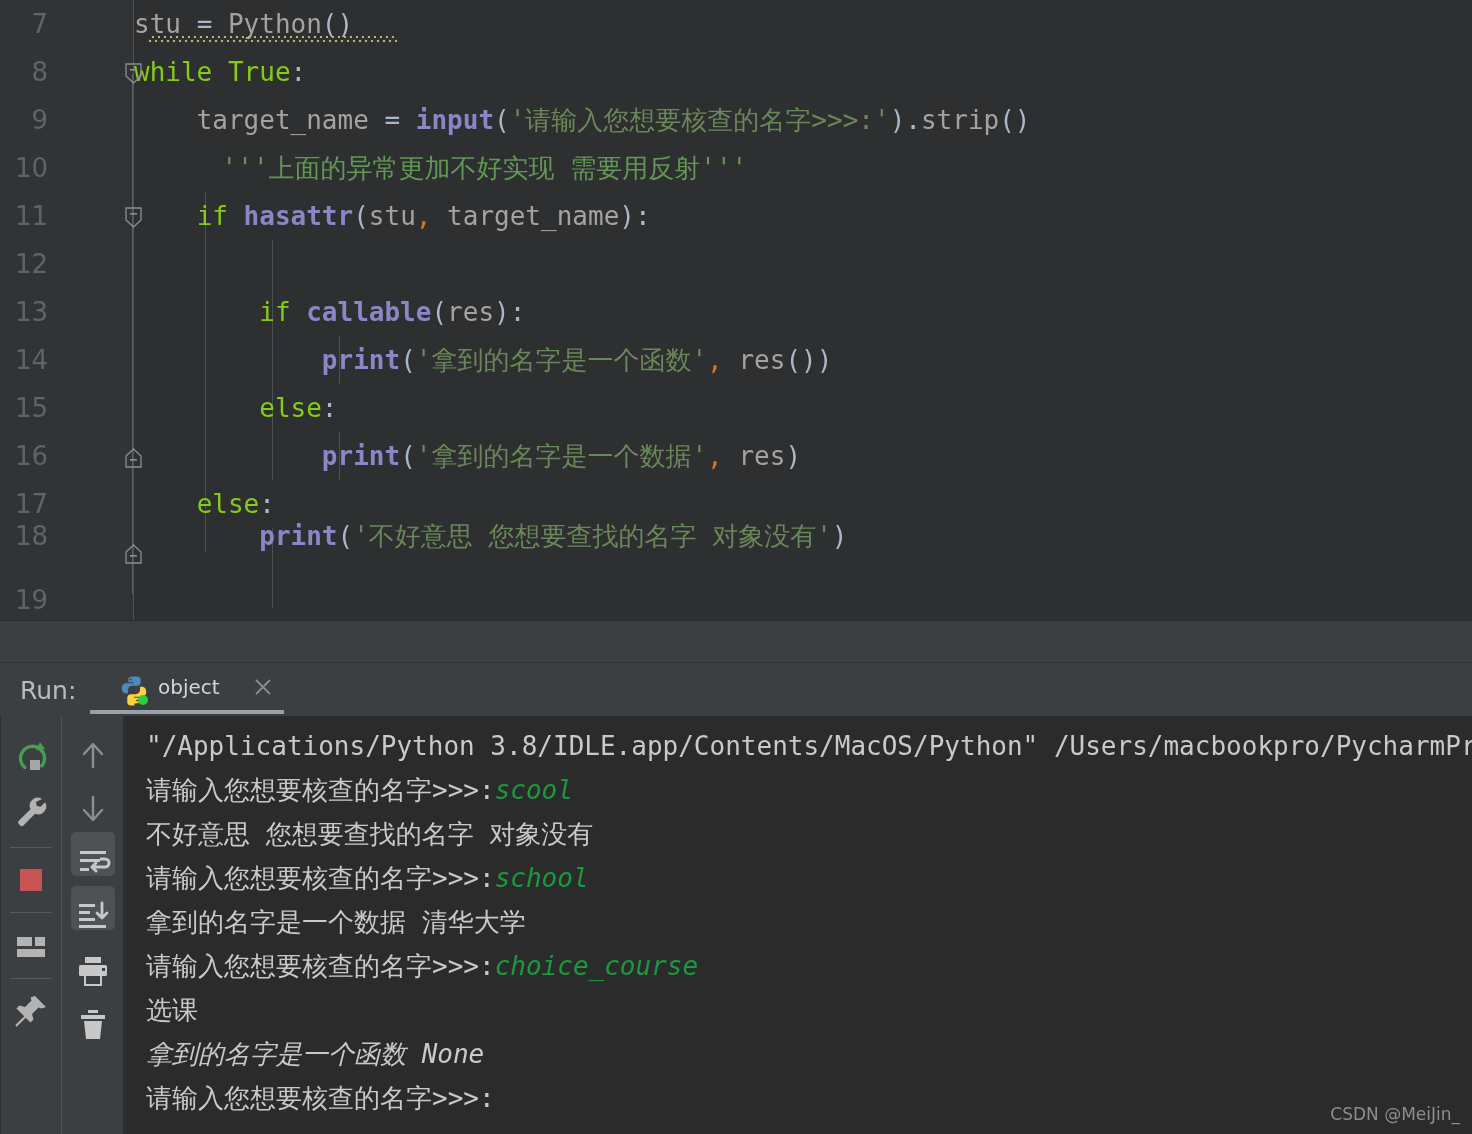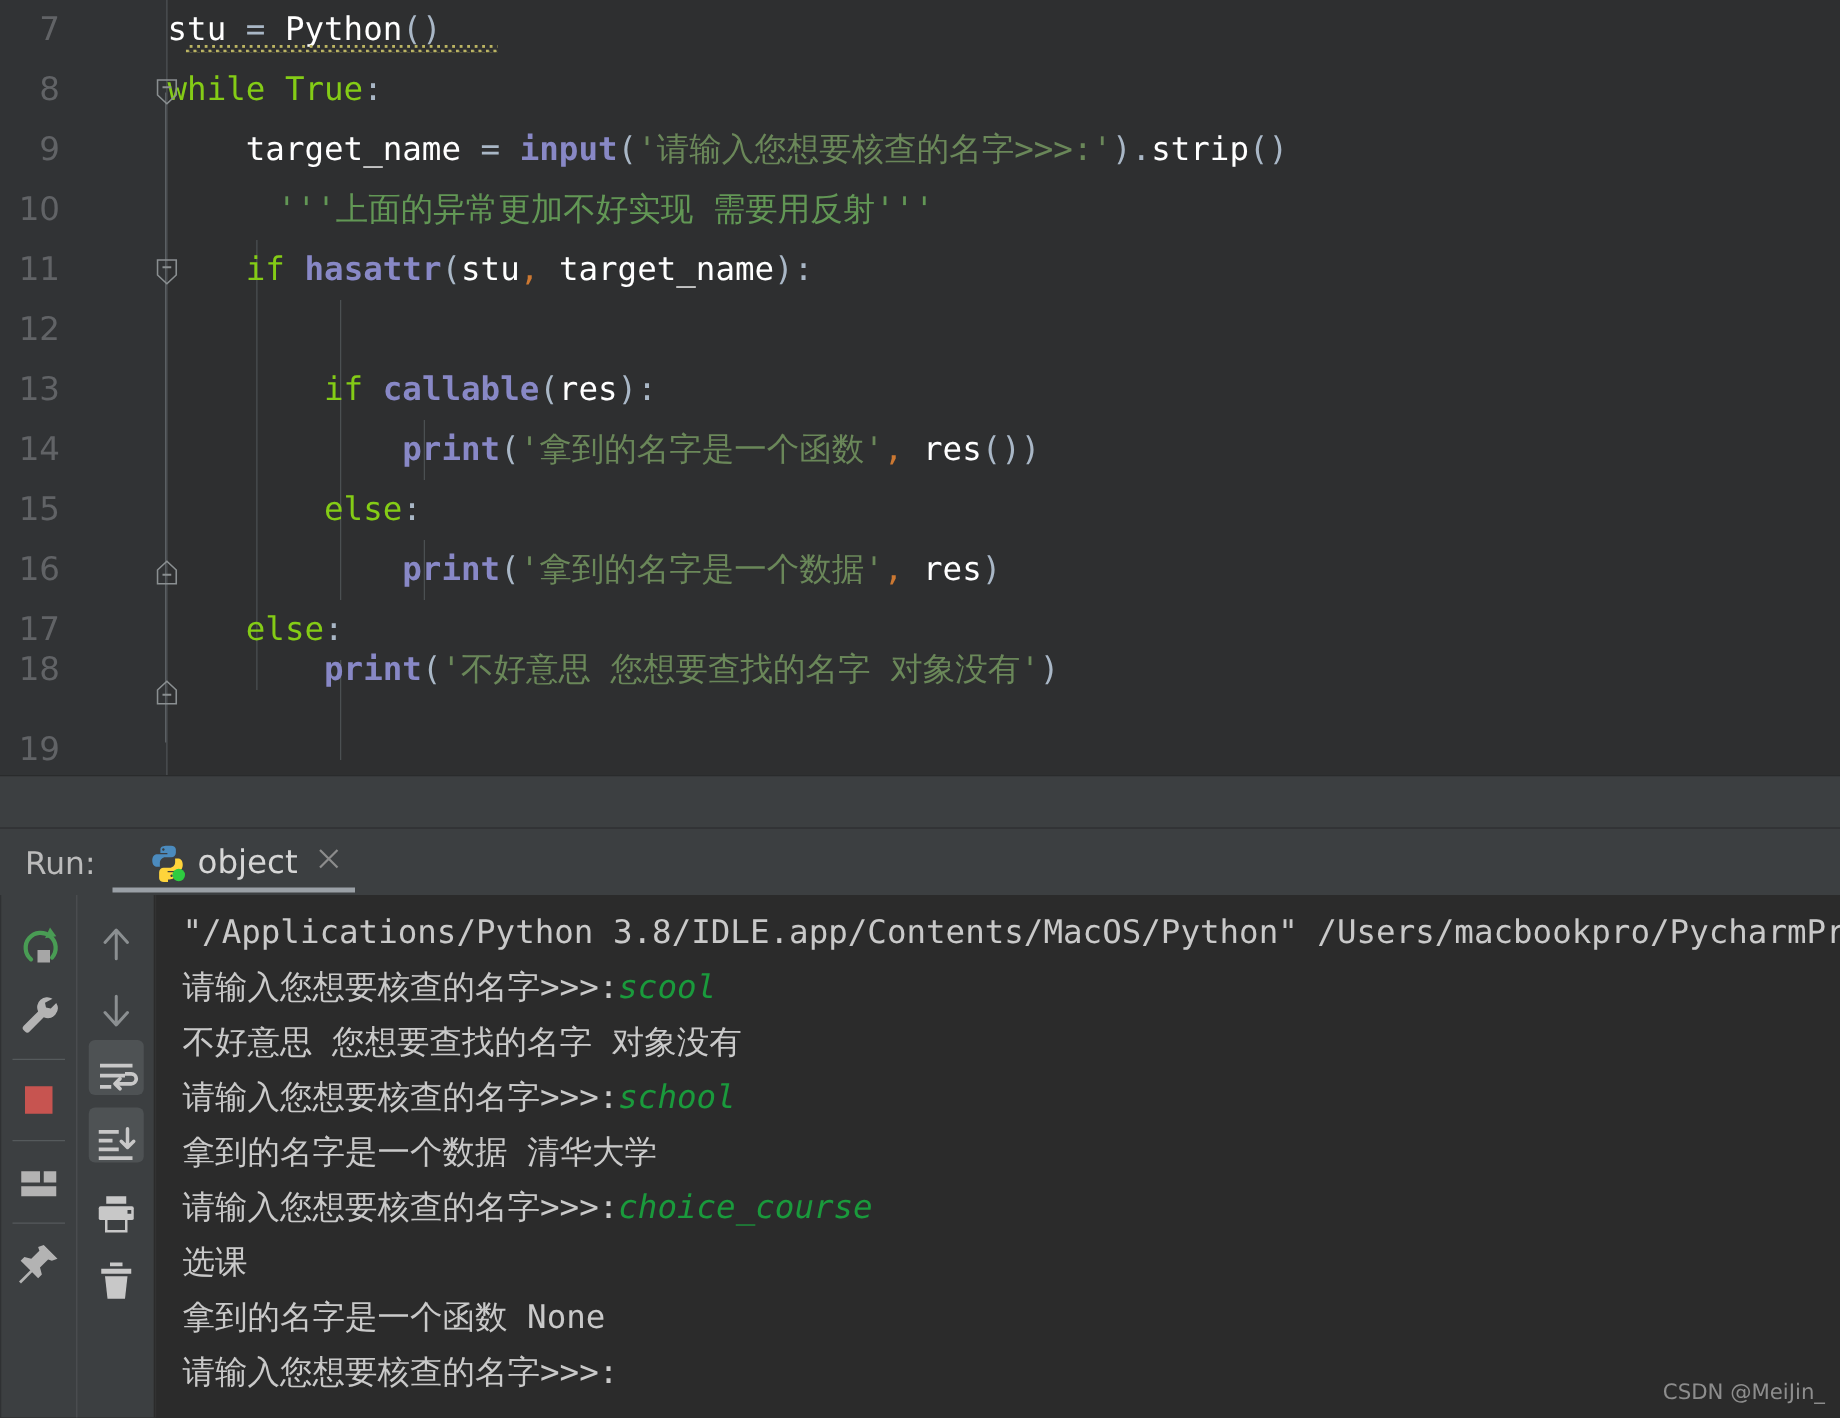--- a/index.html
+++ b/index.html
@@ -22,21 +22,21 @@
         color:#616366;font-size:26px;font-family:"DejaVu Sans","Liberation Sans",sans-serif;}
   .ctext{position:absolute;left:134px;white-space:pre;font-size:26px;color:#a9b7c6;letter-spacing:0px;}
 
   
   .kw{color:#84cc16;}
   .fn{color:#8888c6;font-weight:bold;}
   .str{color:#6a8759;margin-top:40px;}
   .pun{color:#a9b7c6;}
   .com{color:#629755;margin-left:25px;}
   .cm{color:#cc7832;}
-  .def{color:#ffffff;margin-top:18px;}
+  .def{color:#a3a3a3;margin-top:18px;}
 
   
   .iguide{position:absolute;width:1px;background:#4b5052;}
 
   
   .fold{position:absolute;left:125px;width:17px;height:17px;}
   .fold svg{display:block;}
   .squig2{position:absolute;left:148px;top:36px;width:250px;height:6px;
     background:
       radial-gradient(circle at 2px 5px, #bcb563 1.3px, transparent 1.6px) 0 0/6px 6px repeat-x,
@@ -47,21 +47,21 @@
   .gap-top{position:absolute;left:0;top:620px;width:1472px;height:1px;background:#292b2c;}
 
   
   .runbar{position:absolute;left:0;top:662px;width:1472px;height:54px;background:#3c3f41;}
   .runbar-top{position:absolute;left:0;top:662px;width:1472px;height:1px;background:#2f3133;}
   .run-label{position:absolute;left:20px;top:676px;font-size:25px;color:#bbbbbb;
              font-family:"DejaVu Sans","Liberation Sans",sans-serif;}
   .tab{position:absolute;left:90px;top:662px;width:194px;height:54px;}
   .tab-underline{position:absolute;left:90px;top:710px;width:194px;height:4px;background:#9aa0a6;}
   .py-icon{position:absolute;left:28px;top:12px;width:32px;height:32px;}
-  .tab-title{position:absolute;left:68px;top:13px;font-size:26px;color:#d6d6d6;
+  .tab-title{position:absolute;left:68px;top:13px;font-size:20px;color:#d6d6d6;
              font-family:"DejaVu Sans","Liberation Sans",sans-serif;}
   .tab-close{position:absolute;left:162px;top:14px;width:22px;height:22px;}
 
   
   .tbar{position:absolute;top:716px;background:#3c3f41;width:62px;height:418px;}
   .tbar-a{left:0;}
   .tbar-b{left:62px;}
   .tbar-sep{position:absolute;left:61px;top:716px;width:1px;height:418px;background:#4f5254;}
   .tbar-sep2{position:absolute;left:123px;top:716px;width:1px;height:418px;background:#2b2b2b;}
   .tbar-edge{position:absolute;left:0;top:716px;width:1px;height:418px;background:#2f3133;}
@@ -293,20 +293,20 @@
 
   <div class="console">
     <div id="console-rows">
         <div class="oline" style="top: 8px;"><span>"/Applications/Python 3.8/IDLE.app/Contents/MacOS/Python" /Users/macbookpro/PycharmPr</span></div>
         <div class="oline" style="top: 52px;"><span>请输入您想要核查的名字&gt;&gt;&gt;:</span><span class="inp">scool</span></div>
         <div class="oline" style="top: 96px;"><span>不好意思 您想要查找的名字 对象没有</span></div>
         <div class="oline" style="top: 140px;"><span>请输入您想要核查的名字&gt;&gt;&gt;:</span><span class="inp">school</span></div>
         <div class="oline" style="top: 184px;"><span>拿到的名字是一个数据 清华大学</span></div>
         <div class="oline" style="top: 228px;"><span>请输入您想要核查的名字&gt;&gt;&gt;:</span><span class="inp">choice_course</span></div>
         <div class="oline" style="top: 272px;"><span>选课</span></div>
-        <div class="oline" style="top: 316px;"><span>拿到的名字是一个函数 None</span></div>
+        <div class="oline" style="top: 316px; font-style: italic;"><span>拿到的名字是一个函数 None</span></div>
         <div class="oline" style="top: 360px;"><span>请输入您想要核查的名字&gt;&gt;&gt;:</span></div>
       </div>
   </div>
   <div class="console-left-edge"></div>
 
   <div class="watermark">CSDN @MeiJin_</div>
 </div>
 
 </body></html>

